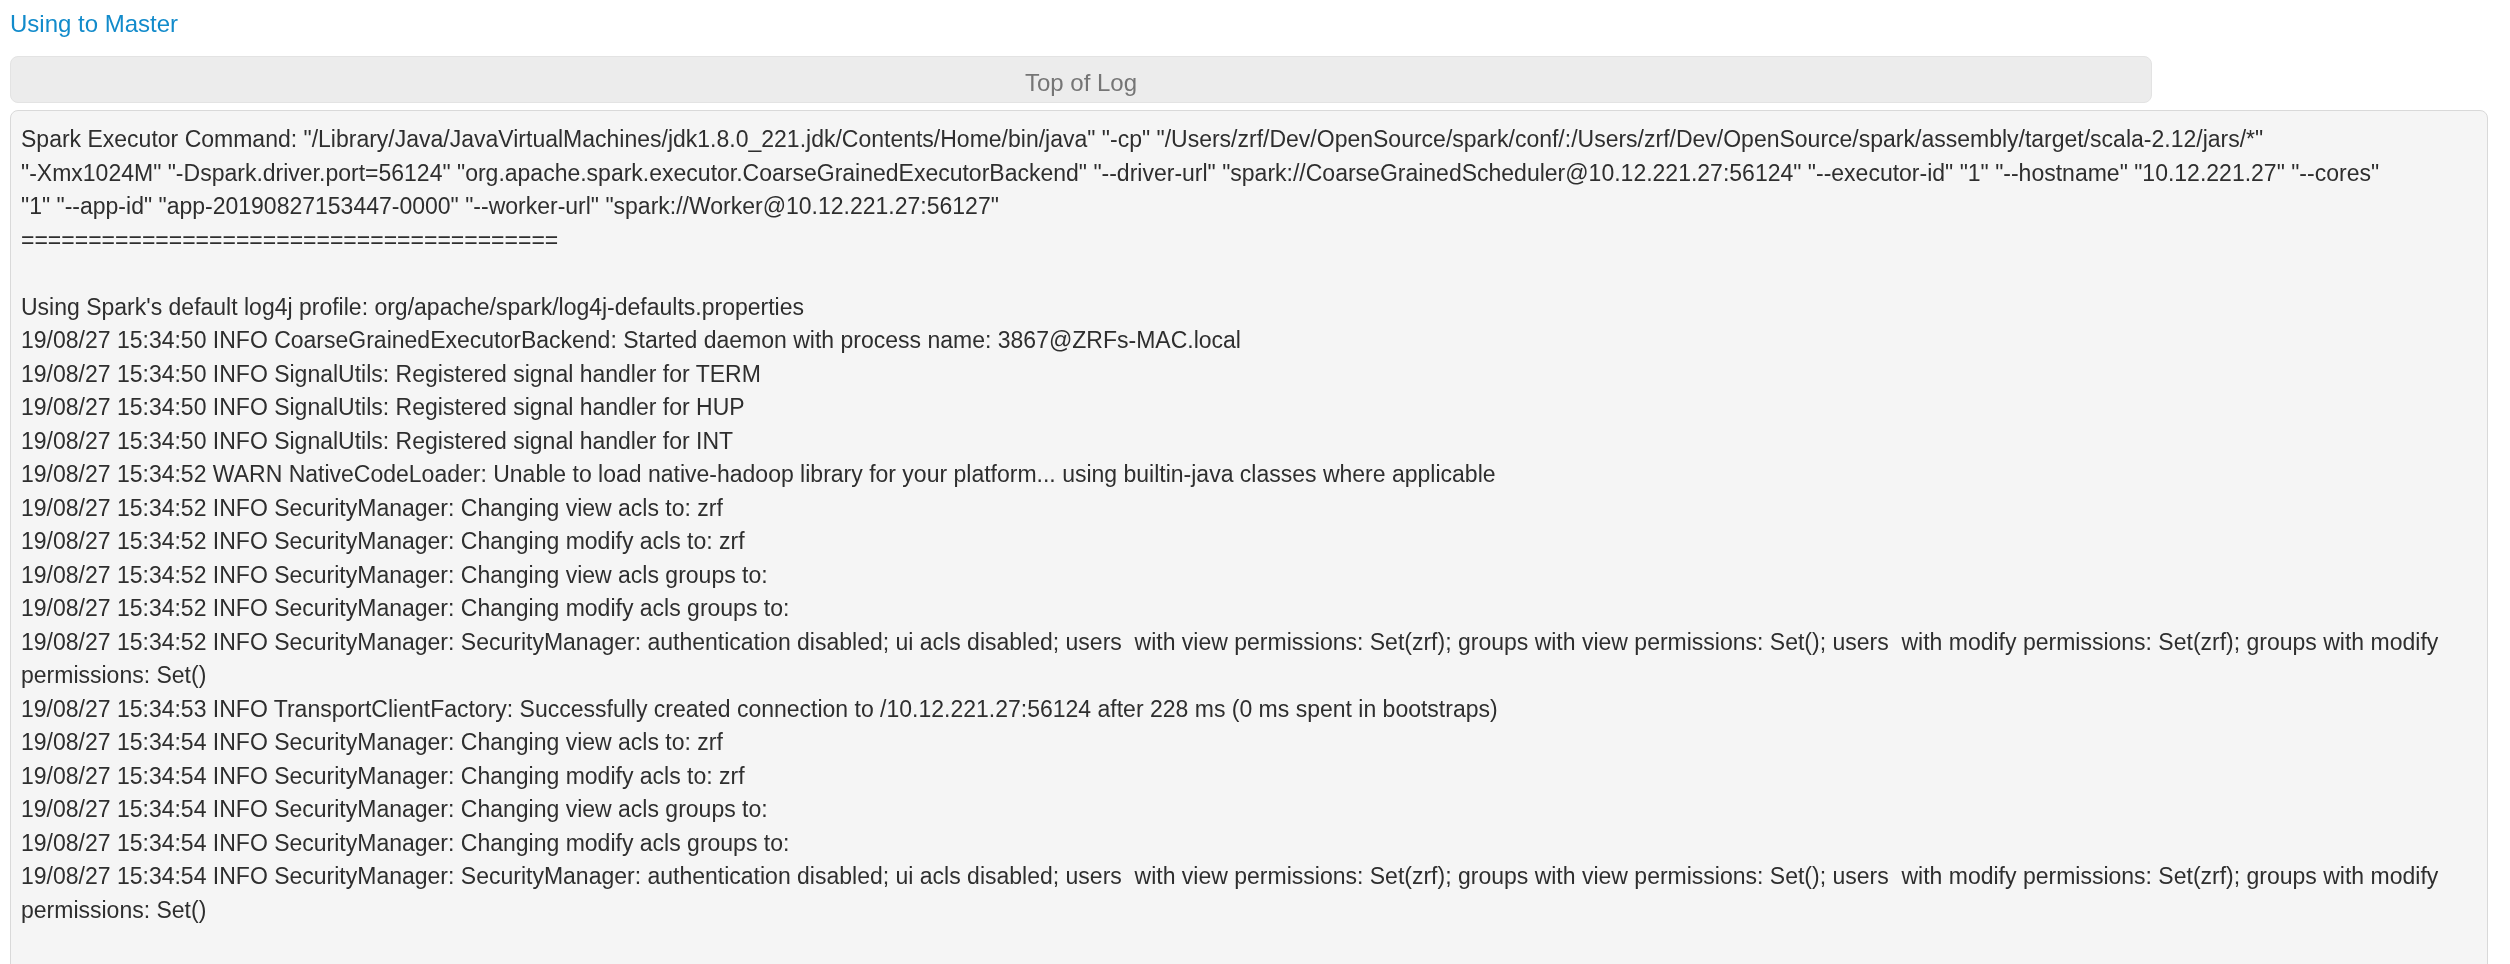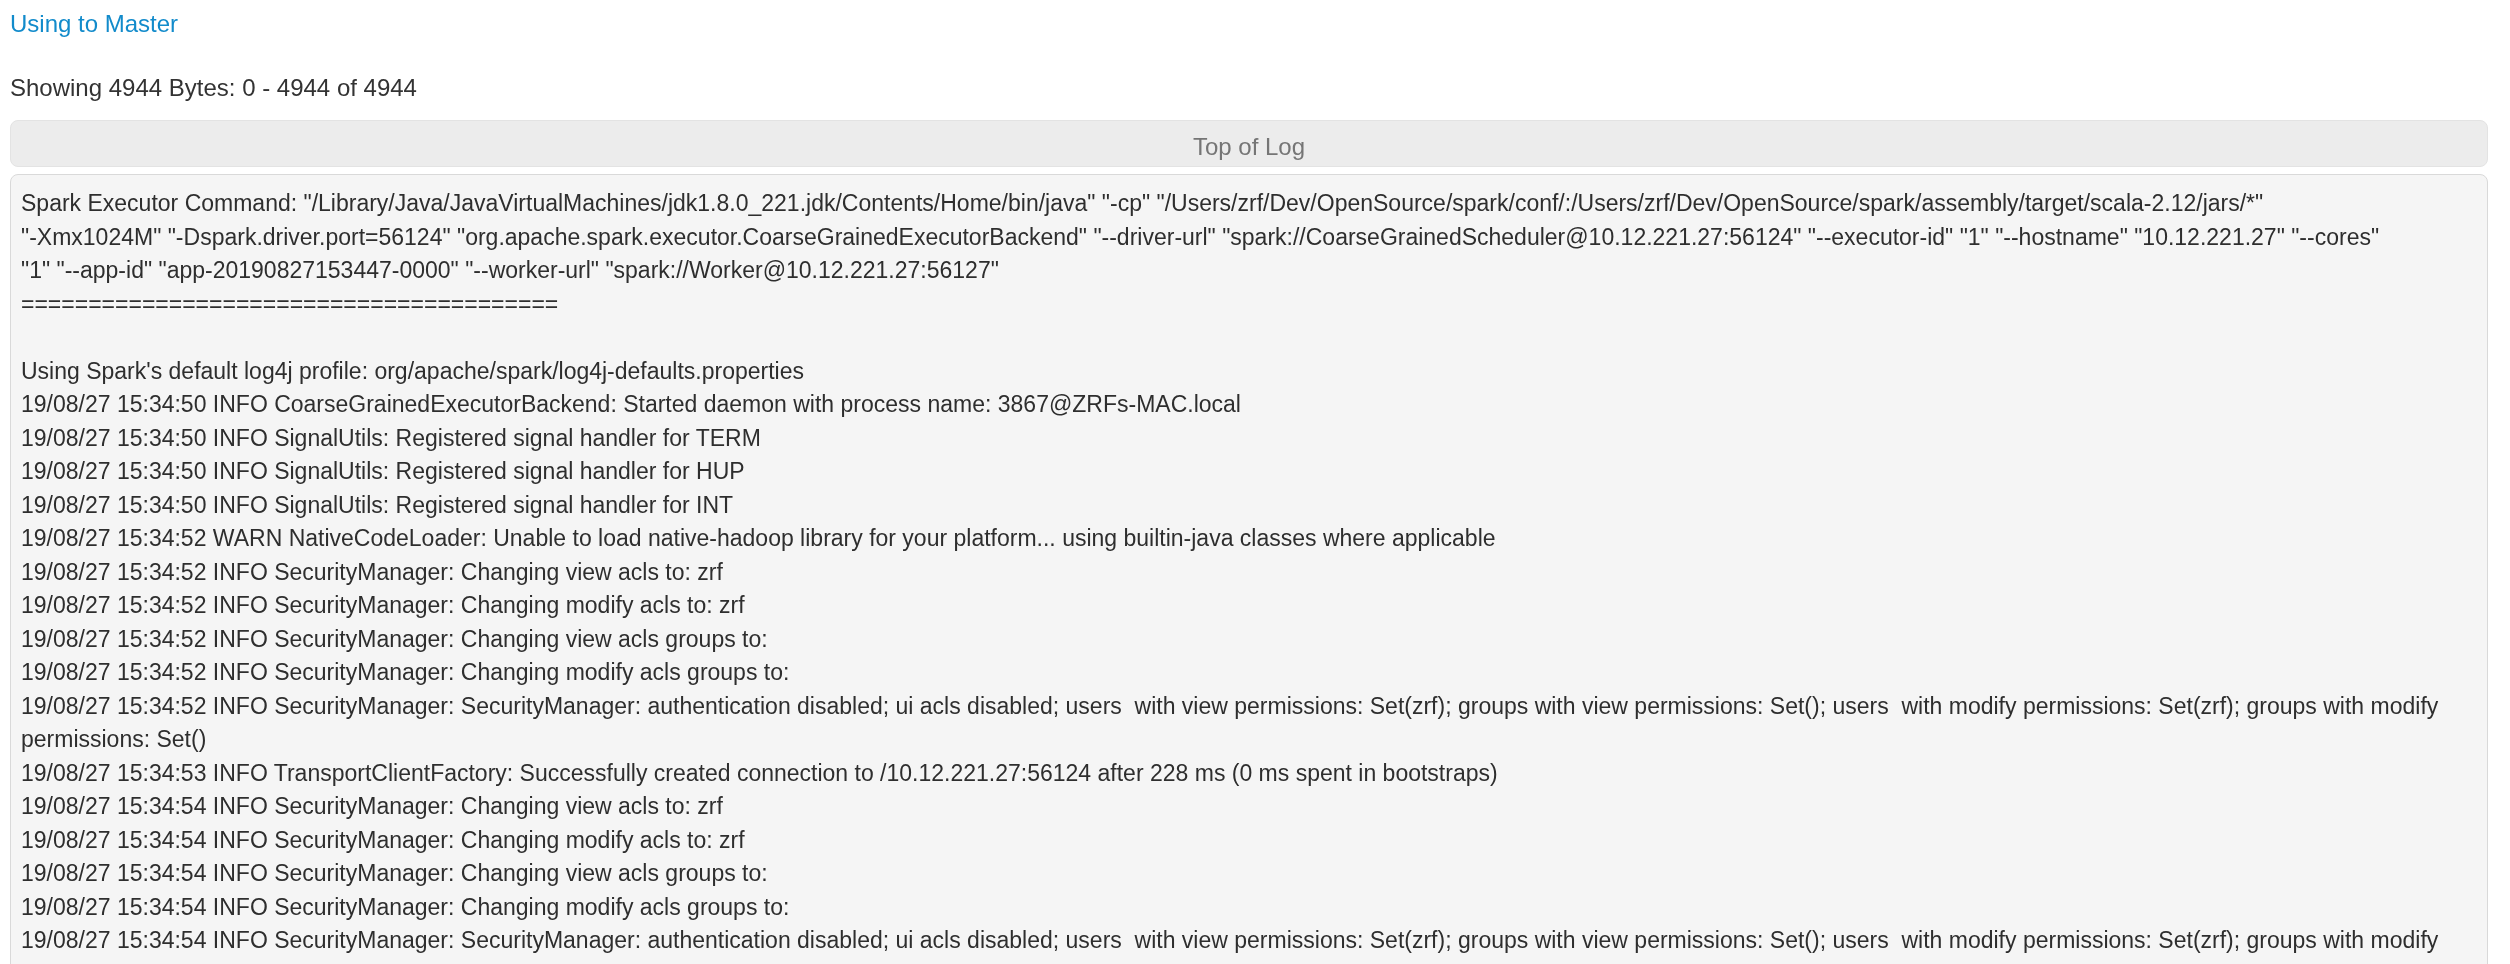--- a/index.html
+++ b/index.html
@@ -29,21 +29,21 @@
   }
   .byte-range {
     margin: 36px 0 0 10px;
     font-size: 24px;
     line-height: 28px;
     color: #333333;
   }
   .top-bar {
     display: block;
     margin: 18px 0 0 10px;
-    width: 2478px;
+    width: 2142px;
     height: 47px;
     background: #ececec;
     border: 1px solid #e3e3e3;
     border-radius: 8px;
     color: #757575;
     font-family: "Liberation Sans", sans-serif;
     font-size: 24px;
     text-align: center;
     cursor: pointer;
     padding: 12px;
@@ -67,21 +67,20 @@
     word-wrap: break-word;
   }
 </style>
 </head>
 <body>
 
 <div class="page">
 
   <a class="back-link">Using to Master</a>
 
-  <div class="byte-range">Showing 4944 Bytes: 0 - 4944 of 4944</div>
 
   <button class="top-bar">Top of Log</button>
 
   <div class="log-box">
     <pre class="log-text" id="log-text">Spark Executor Command: "/Library/Java/JavaVirtualMachines/jdk1.8.0_221.jdk/Contents/Home/bin/java" "-cp" "/Users/zrf/Dev/OpenSource/spark/conf/:/Users/zrf/Dev/OpenSource/spark/assembly/target/scala-2.12/jars/*"
 "-Xmx1024M" "-Dspark.driver.port=56124" "org.apache.spark.executor.CoarseGrainedExecutorBackend" "--driver-url" "spark://CoarseGrainedScheduler@10.12.221.27:56124" "--executor-id" "1" "--hostname" "10.12.221.27" "--cores"
 "1" "--app-id" "app-20190827153447-0000" "--worker-url" "spark://Worker@10.12.221.27:56127"
 ========================================
 
 Using Spark's default log4j profile: org/apache/spark/log4j-defaults.properties

